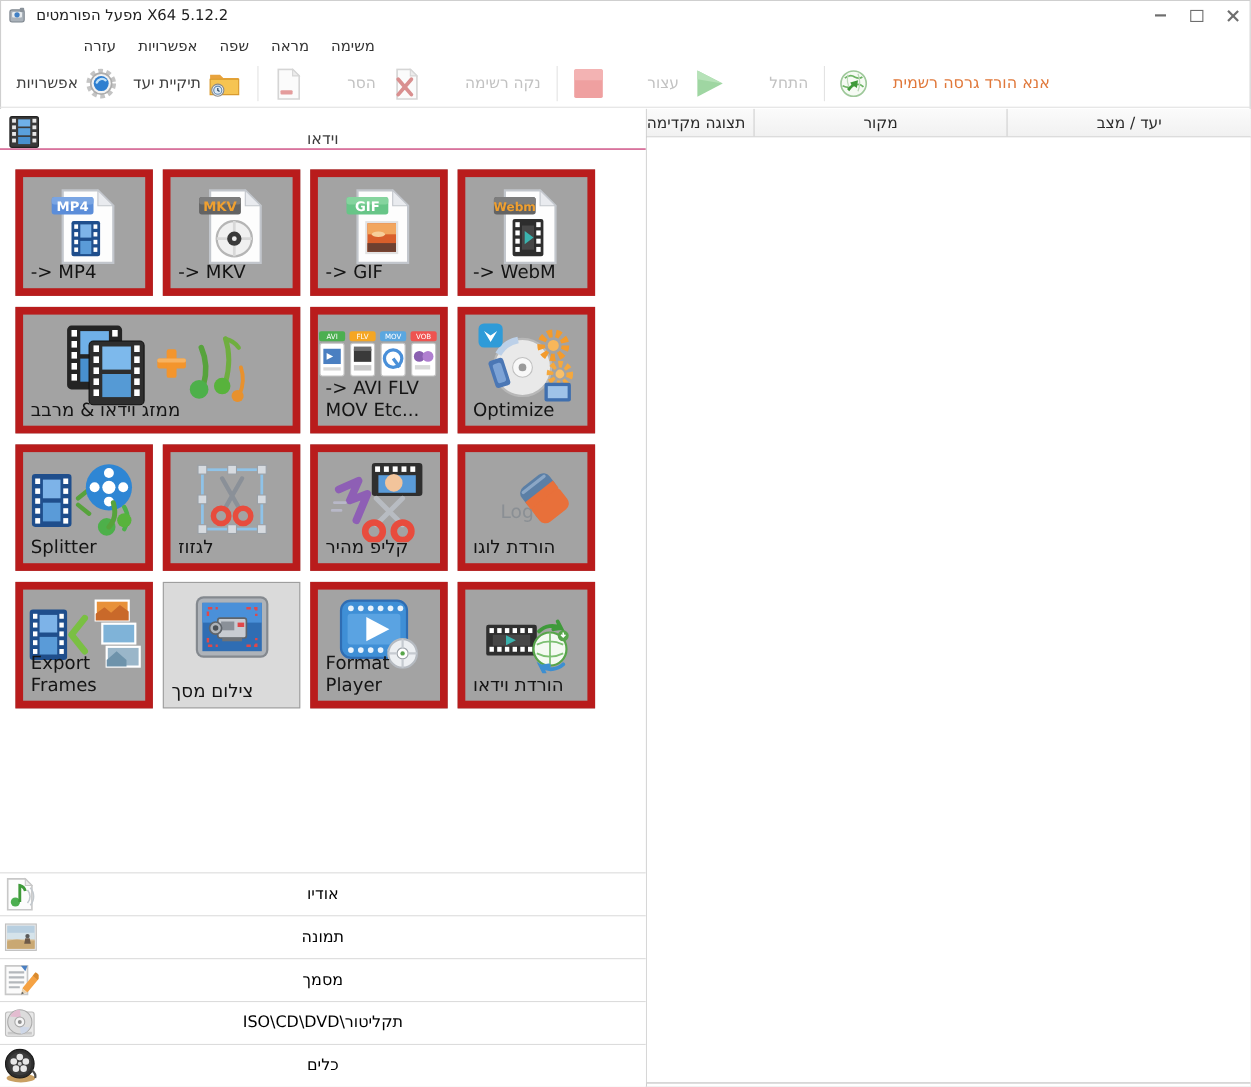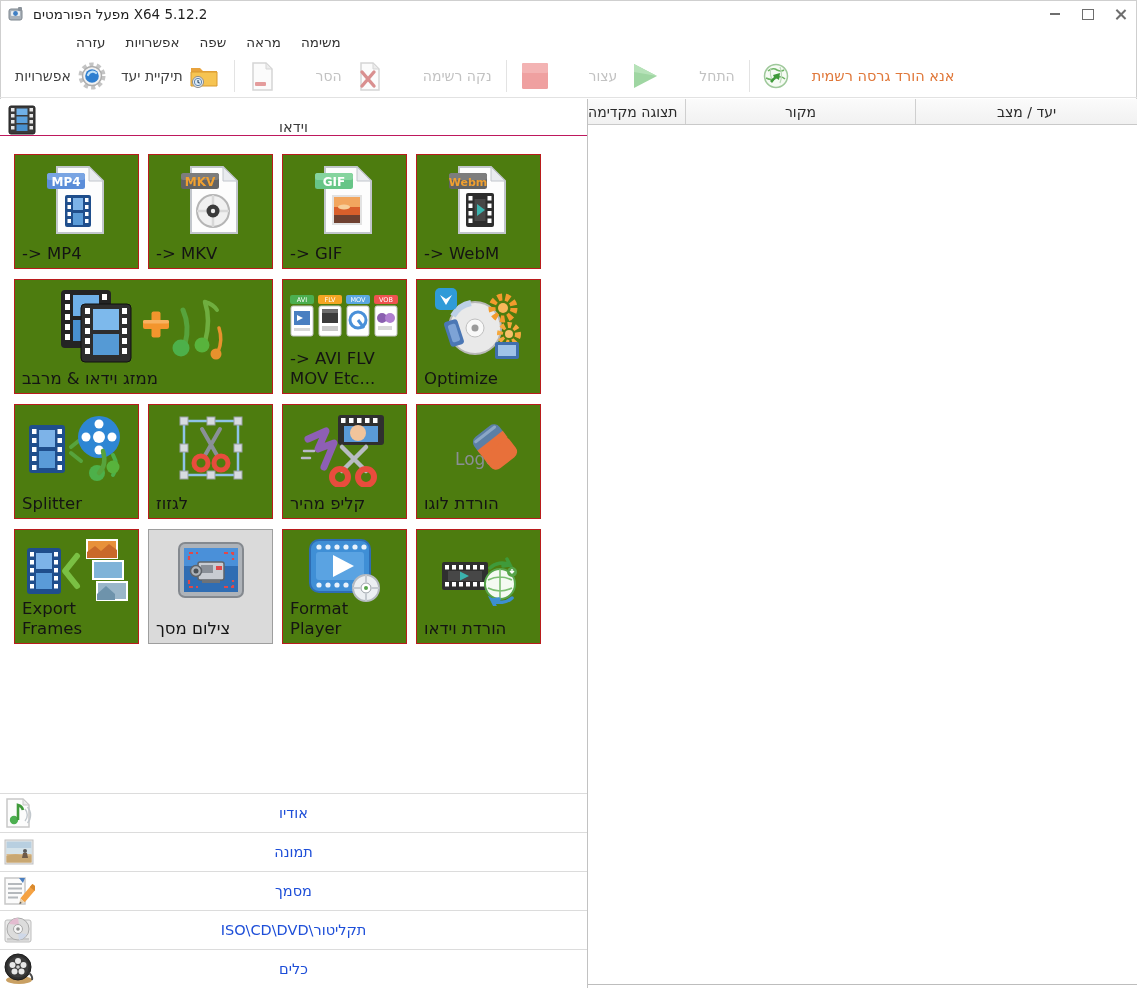--- a/index.html
+++ b/index.html
@@ -28,28 +28,28 @@
   .tb-btn.disabled{color:#c2c2c2;gap:40px;}
   .tb-sep{width:1px;height:32px;background:#e3e3e3;margin:0 7px;}
   .tb-promo{display:flex;align-items:center;gap:22px;font-size:14.5px;color:#e0783a;margin-left:6px;}
   
   .content{position:absolute;top:99px;left:0;right:0;bottom:0;display:flex;}
   .left-panel{width:587px;position:relative;background:#fff;}
   .video-header{height:36px;border-bottom:1px solid #be185d;position:relative;display:flex;align-items:flex-end;}
   .video-header .hdr-icon{margin-left:8px;}
   .video-header .hdr-label{position:absolute;left:0;right:0;text-align:center;font-size:14.5px;color:#3c3c3c;}
   .grid{padding:18px 0 0 14px;display:grid;grid-template-columns:repeat(4,125px);grid-auto-rows:115px;gap:10px 9px;}
-  .fmt-btn{background:#4d7c0f;border:1px solid #b91c1c;position:relative;cursor:pointer;}
+  .fmt-btn{background:#a3a3a3;border:7px solid #b91c1c;position:relative;cursor:pointer;}
   .fmt-btn.wide{grid-column:span 2;}
   .fmt-btn.selected{background:#dadada;border:1px solid #9e9e9e;}
   .icon-wrap{position:absolute;top:8px;left:0;right:0;display:flex;justify-content:center;}
   .btn-label{position:absolute;left:7px;right:3px;bottom:4px;font-size:16.5px;line-height:1.22;color:#141414;text-align:left;}
   
   .sections{position:absolute;left:0;bottom:0;width:587px;}
-  .section-row{height:38px;border-top:1px solid #dcdcdc;position:relative;display:flex;align-items:center;justify-content:center;font-size:14.5px;color:#1d4ed8;background:#fff;cursor:pointer;}
+  .section-row{height:38px;border-top:1px solid #dcdcdc;position:relative;display:flex;align-items:center;justify-content:center;font-size:14.5px;color:#000000;background:#fff;cursor:pointer;}
   .section-row .sec-icon{position:absolute;left:3px;top:3px;}
   
   .right-panel{flex:1;border-left:1px solid #c2c2c2;display:flex;flex-direction:column;background:#fff;}
   .table-header{height:25px;display:flex;border-bottom:1px solid #c9c9c9;background:linear-gradient(#fbfbfb,#f1f1f1);font-size:14px;color:#2a2a2a;}
   .th{display:flex;align-items:center;justify-content:center;border-right:1px solid #cfcfcf;overflow:hidden;white-space:nowrap;}
   .th.preview{width:96px;direction:rtl;justify-content:flex-end;padding-right:1px;}
   .th.source{width:229px;}
   .th.target{flex:1;border-right:none;}
   .table-body{flex:1;background:#fff;border-bottom:1px solid #bdbdbd;margin-bottom:3px;}
   .rtl{direction:rtl;unicode-bidi:plaintext;}

